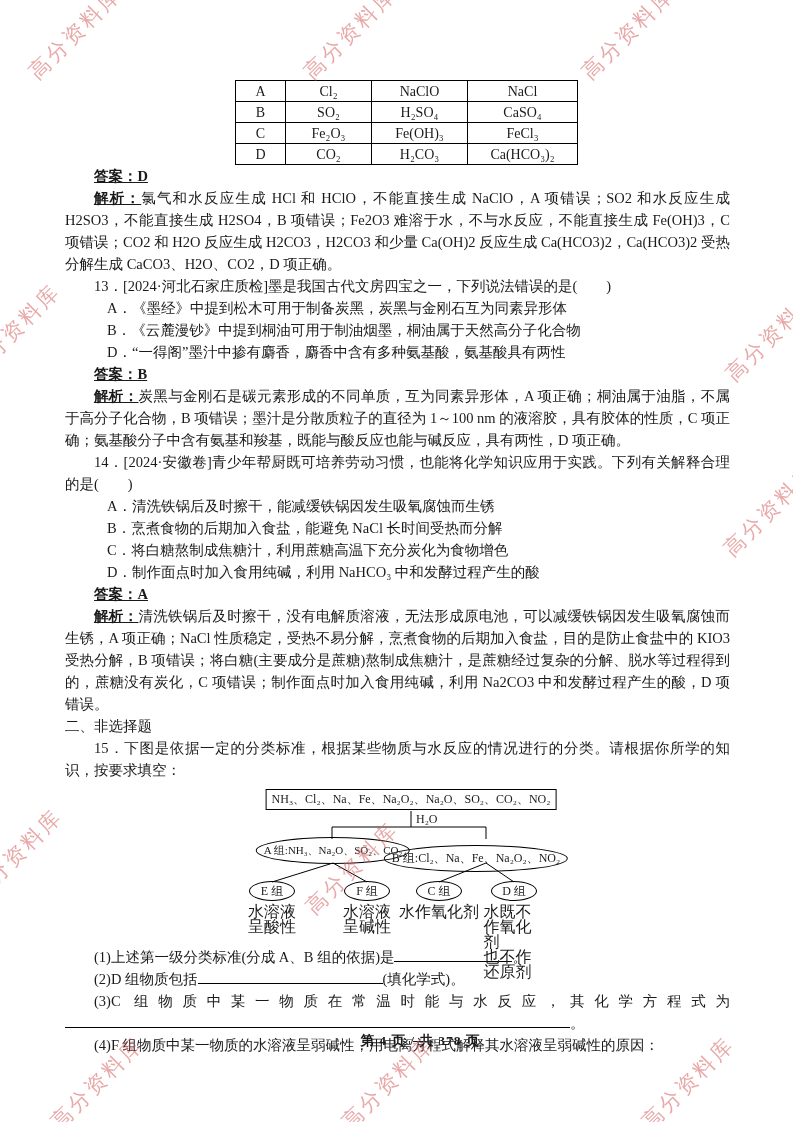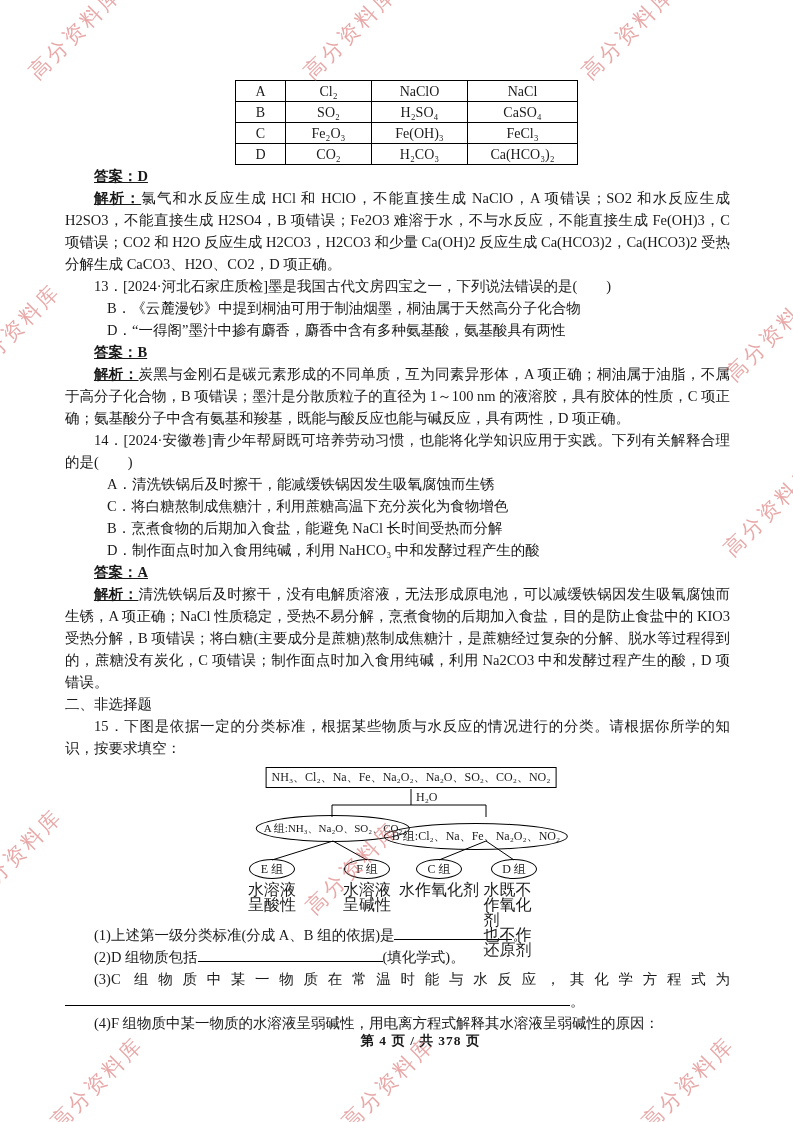--- a/index.html
+++ b/index.html
@@ -160,29 +160,30 @@
           <td class="c2">H₂CO₃</td>
           <td class="c3">Ca(HCO₃)₂</td>
         </tr>
       </tbody>
     </table>
 
     <p class="para"><span class="b">答案：D</span></p>
     <p class="para"><span class="b">解析：</span><span>氯气和水反应生成 HCl 和 HClO，不能直接生成 NaClO，A 项错误；SO2 和水反应生成 H2SO3，不能直接生成 H2SO4，B 项错误；Fe2O3 难溶于水，不与水反应，不能直接生成 Fe(OH)3，C 项错误；CO2 和 H2O 反应生成 H2CO3，H2CO3 和少量 Ca(OH)2 反应生成 Ca(HCO3)2，Ca(HCO3)2 受热分解生成 CaCO3、H2O、CO2，D 项正确。</span></p>
 
     <p class="para">13．[2024·河北石家庄质检]墨是我国古代文房四宝之一，下列说法错误的是(　　)</p>
+    <p class="opt">A．《墨经》中提到松木可用于制备炭黑，炭黑与金刚石互为同素异形体</p>
     <p class="opt">B．《云麓漫钞》中提到桐油可用于制油烟墨，桐油属于天然高分子化合物</p>
     <p class="opt">D．“一得阁”墨汁中掺有麝香，麝香中含有多种氨基酸，氨基酸具有两性</p>
     <p class="para"><span class="b">答案：B</span></p>
     <p class="para"><span class="b">解析：</span><span>炭黑与金刚石是碳元素形成的不同单质，互为同素异形体，A 项正确；桐油属于油脂，不属于高分子化合物，B 项错误；墨汁是分散质粒子的直径为 1～100 nm 的液溶胶，具有胶体的性质，C 项正确；氨基酸分子中含有氨基和羧基，既能与酸反应也能与碱反应，具有两性，D 项正确。</span></p>
 
     <p class="para">14．[2024·安徽卷]青少年帮厨既可培养劳动习惯，也能将化学知识应用于实践。下列有关解释合理的是(　　)</p>
     <p class="opt">A．清洗铁锅后及时擦干，能减缓铁锅因发生吸氧腐蚀而生锈</p>
+    <p class="opt">B．烹煮食物的后期加入食盐，能避免 NaCl 长时间受热而分解</p>
     <p class="opt">C．将白糖熬制成焦糖汁，利用蔗糖高温下充分炭化为食物增色</p>
-    <p class="opt">B．烹煮食物的后期加入食盐，能避免 NaCl 长时间受热而分解</p>
     <p class="opt">D．制作面点时加入食用纯碱，利用 NaHCO₃ 中和发酵过程产生的酸</p>
     <p class="para"><span class="b">答案：A</span></p>
     <p class="para"><span class="b">解析：</span><span>清洗铁锅后及时擦干，没有电解质溶液，无法形成原电池，可以减缓铁锅因发生吸氧腐蚀而生锈，A 项正确；NaCl 性质稳定，受热不易分解，烹煮食物的后期加入食盐，目的是防止食盐中的 KIO3 受热分解，B 项错误；将白糖(主要成分是蔗糖)熬制成焦糖汁，是蔗糖经过复杂的分解、脱水等过程得到的，蔗糖没有炭化，C 项错误；制作面点时加入食用纯碱，利用 Na2CO3 中和发酵过程产生的酸，D 项错误。</span></p>
 
     <p class="section-title">二、非选择题</p>
 
     <p class="para">15．下图是依据一定的分类标准，根据某些物质与水反应的情况进行的分类。请根据你所学的知识，按要求填空：</p>
 
     <div class="diagram">
       <svg class="dsvg" width="340" height="155" viewBox="0 0 340 155">

